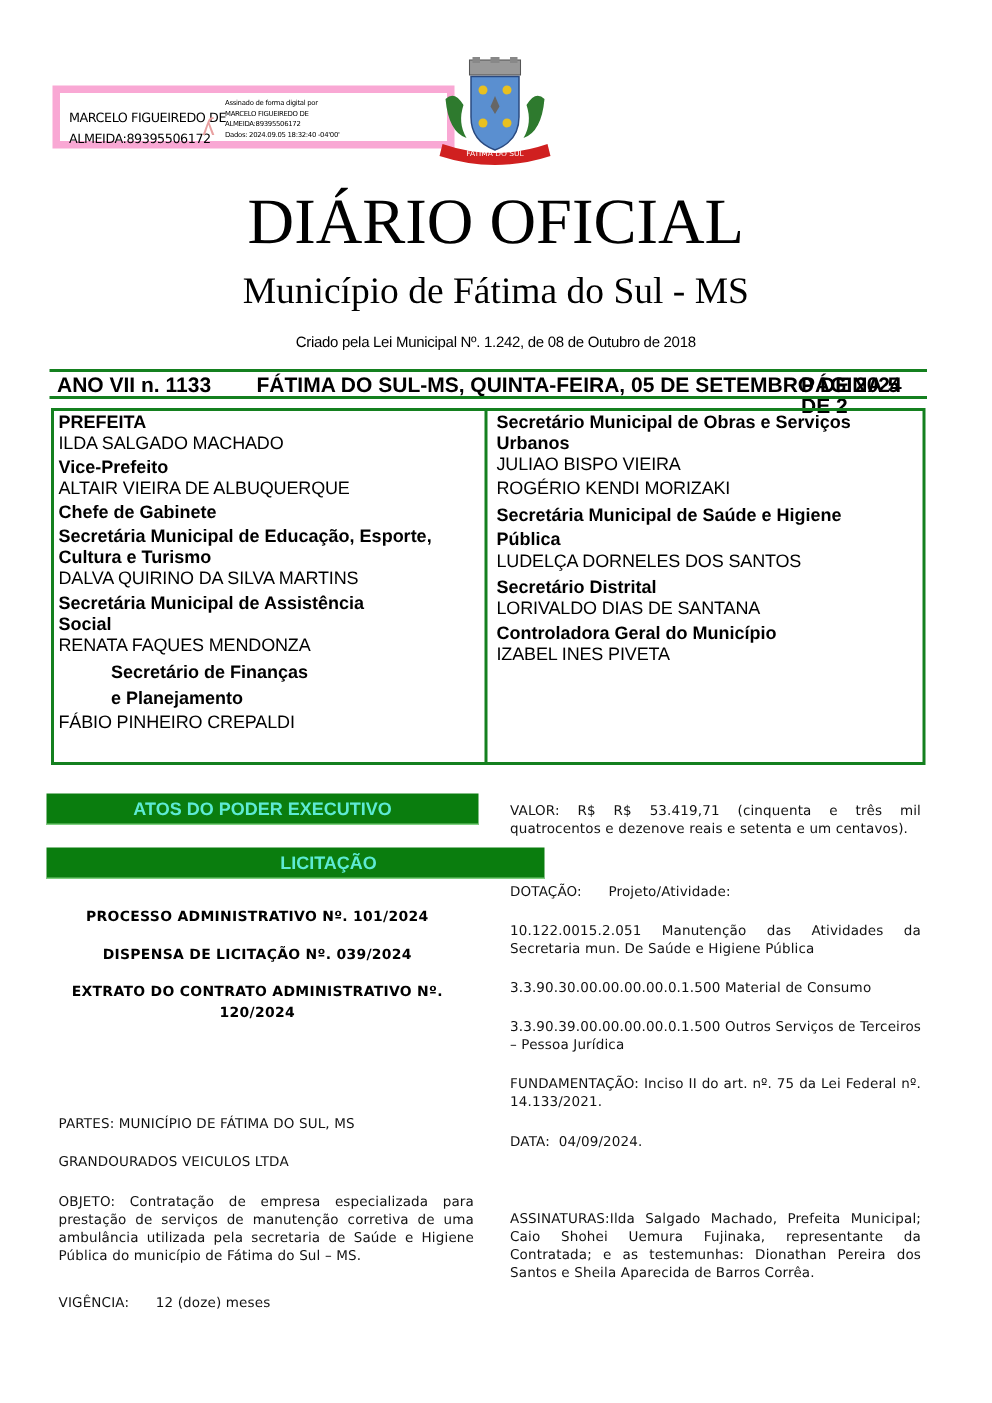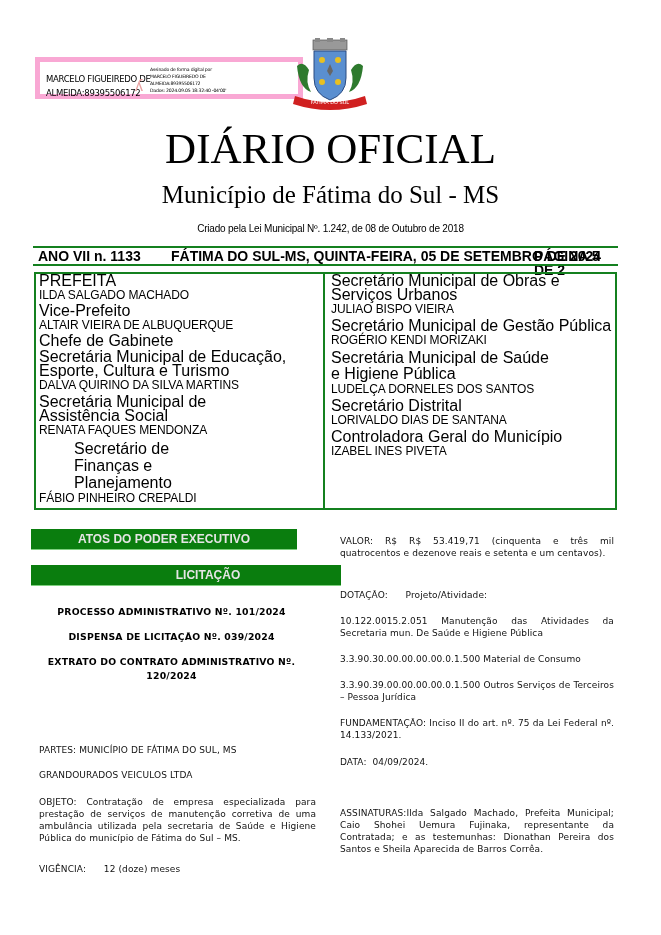--- a/index.html
+++ b/index.html
@@ -17,24 +17,24 @@
   .created { position: absolute; left: 0; width: 661px; top: 222px; text-align: center; font-size: 10px; line-height: 14px; letter-spacing: -0.2px; }
 
   .hline { position: absolute; left: 33px; width: 585px; height: 2px; background: #14801f; }
   .issuebar { position: absolute; left: 38px; top: 249px; width: 570px; height: 14px; font-size: 14px; font-weight: bold; line-height: 14px; }
   .issuebar span { position: absolute; top: 0; }
 
   .staffbox { position: absolute; left: 34px; top: 272px; width: 583px; height: 238px; border: 2px solid #14801f; box-sizing: border-box; }
   .staffcol { position: absolute; top: 274px; width: 288px; height: 234px; box-sizing: border-box; }
   .staffcol.left { left: 36px; border-right: 1px solid #14801f; }
   .staffcol.right { left: 324px; border-left: 1px solid #14801f; }
-  .staff-role { font-size: 16px; font-weight: normal; line-height: 14px; margin-left: 3px; }
+  .staff-role { font-size: 12px; font-weight: bold; line-height: 14px; margin-left: 3px; }
   .staff-name { font-size: 12px; line-height: 15px; margin-left: 3px; margin-bottom: 1px; letter-spacing: -0.1px; }
 
-  .greenbar { position: absolute; left: 31px; width: 266px; height: 20px; background: #0a7d0e; border-bottom: 1px solid #7fd07f; color: #e5e5e5; text-align: center; font-weight: bold; font-size: 12px; line-height: 20px; }
+  .greenbar { position: absolute; left: 31px; width: 288px; height: 20px; background: #0a7d0e; border-bottom: 1px solid #7fd07f; color: #5eead4; text-align: center; font-weight: bold; font-size: 12px; line-height: 20px; }
 
   .lefthead { position: absolute; left: 31px; width: 281px; text-align: center; font-family: "DejaVu Sans", sans-serif; font-weight: bold; font-size: 9.3px; line-height: 14px; letter-spacing: 0.2px; }
 
   .para { position: absolute; font-family: "DejaVu Sans", sans-serif; font-size: 9px; line-height: 12px; color: #111; text-align: justify; letter-spacing: 0.1px; }
   .para.left { left: 39px; width: 277px; }
   .para.right { left: 340px; width: 274px; }
 </style>
 </head>
 <body>
 
@@ -91,21 +91,20 @@
   <div class="staff-role" style="margin-top:2px;padding-right:30px;">Secretária Municipal de Educação, Esporte, Cultura e Turismo</div>
   <div class="staff-name">DALVA QUIRINO DA SILVA MARTINS</div>
   <div class="staff-role" style="margin-top:2px;padding-right:60px;">Secretária Municipal de Assistência Social</div>
   <div class="staff-name">RENATA FAQUES MENDONZA</div>
   <div class="staff-role" style="margin-top:2px;line-height:17px;padding-right:110px;margin-left:38px;">Secretário de Finanças e Planejamento</div>
   <div class="staff-name">FÁBIO PINHEIRO CREPALDI</div>
 </div>
 <div class="staffcol right">
   <div class="staff-role" style="margin-left:6px;padding-right:20px;">Secretário Municipal de Obras e Serviços Urbanos</div>
   <div class="staff-name" style="margin-left:6px;">JULIAO BISPO VIEIRA</div>
-  <div class="staff-role" style="margin-left:6px;margin-top:2px;">Secretário Municipal de Gestão Pública</div>
   <div class="staff-name" style="margin-left:6px;">ROGÉRIO KENDI MORIZAKI</div>
   <div class="staff-role" style="margin-left:6px;margin-top:2px;line-height:16px;padding-right:50px;">Secretária Municipal de Saúde e Higiene Pública</div>
   <div class="staff-name" style="margin-left:6px;">LUDELÇA DORNELES DOS SANTOS</div>
   <div class="staff-role" style="margin-left:6px;margin-top:2px;">Secretário Distrital</div>
   <div class="staff-name" style="margin-left:6px;">LORIVALDO DIAS DE SANTANA</div>
   <div class="staff-role" style="margin-left:6px;margin-top:2px;">Controladora Geral do Município</div>
   <div class="staff-name" style="margin-left:6px;">IZABEL INES PIVETA</div>
 </div>
 
 <div class="greenbar" style="top:529px;">ATOS DO PODER EXECUTIVO</div>

